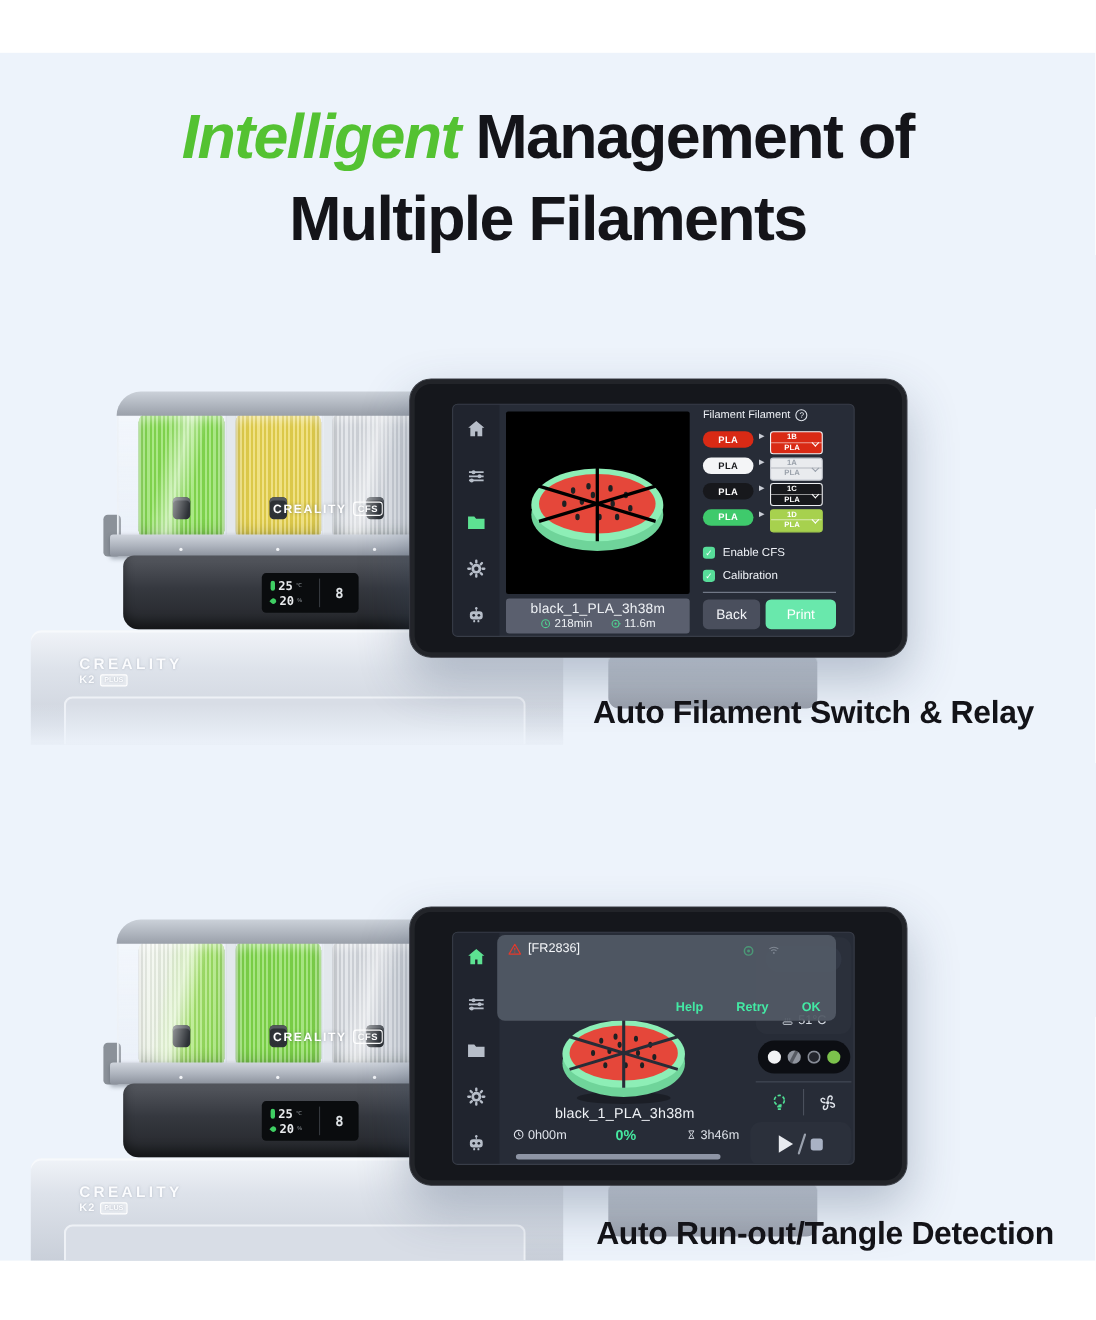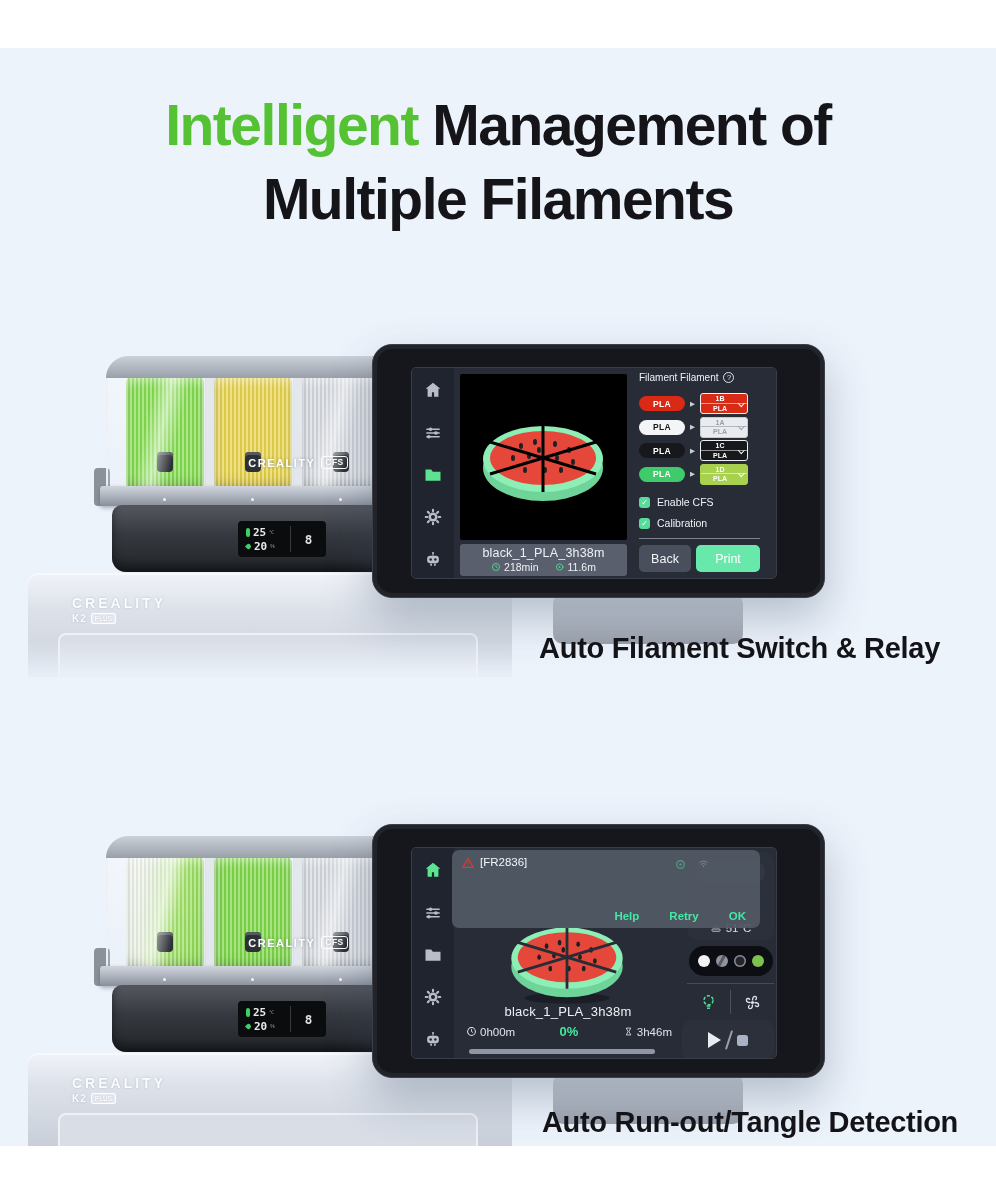--- a/index.html
+++ b/index.html
@@ -108,21 +108,21 @@
     background:#5a5f6e; border-radius:3px; color:#eef1f5; }
   .jobname { font-size:12.5px; text-align:center; padding-top:2px; letter-spacing:.2px; }
   .jobstats { display:flex; justify-content:center; gap:16px; font-size:10.5px; margin-top:1px; }
   .jstat { display:flex; align-items:center; gap:3px; }
   .jstat svg { width:10px; height:10px; color:#4fd190; }
   .fpanel { position:absolute; left:227px; top:4px; width:121px; height:204px; }
   .fphead { display:flex; gap:5px; align-items:center; font-size:10px; color:#eef1f6; }
   .qmark { width:11px; height:11px; border:1px solid #dfe4ea; border-radius:50%; font-size:7.5px;
     display:flex; align-items:center; justify-content:center; color:#dfe4ea; }
   .frows { position:absolute; top:20px; left:0; right:0; }
-  .frow { height:23.5px; display:flex; align-items:center; }
+  .frow { height:23.5px; display:flex; align-items:flex-start; }
   .pill { width:46px; height:15px; border-radius:8px; font-size:8.5px; font-weight:bold;
     display:flex; align-items:center; justify-content:center; letter-spacing:.3px; }
   .farrow { font-size:6.5px; color:#c9cdd5; margin:0 5px; }
   .dd { position:relative; width:48px; height:21px; border:1px solid; border-radius:3px;
     font-size:7px; font-weight:bold; }
   .dd-top { height:9.5px; line-height:9.5px; text-align:center; padding-right:8px;
     border-bottom:1px solid rgba(255,255,255,.55); }
   .dd-bot { height:9px; line-height:9px; text-align:center; padding-right:8px; }
   .dd-lite .dd-top { border-bottom-color:rgba(80,86,96,.35); }
   .chev { position:absolute; right:4px; top:6.5px; width:4.5px; height:4.5px;
@@ -188,21 +188,21 @@
   .gi-gear { left:222px; top:8px; opacity:.5; color:#49d98b; }
   .gi-wifi { left:245px; top:7px; opacity:.45; color:#b9c1cc; }
 </style>
 </head>
 <body>
 
 <div id="root">
   <div class="bluepanel"></div>
 
   <div class="title">
-    <div><span style="color: rgb(84, 194, 50);">Intelligent</span><span> Management of</span></div>
+    <div><span style="color: rgb(84, 194, 50); font-style: italic;">Intelligent</span><span> Management of</span></div>
     <div>Multiple Filaments</div>
   </div>
 
   <div class="printer p1">
     <div class="plogo">
       <div class="brand">CREALITY</div>
       <div class="mrow">
         <span class="k2">K2</span>
         <span class="tier">PLUS</span>
       </div>

